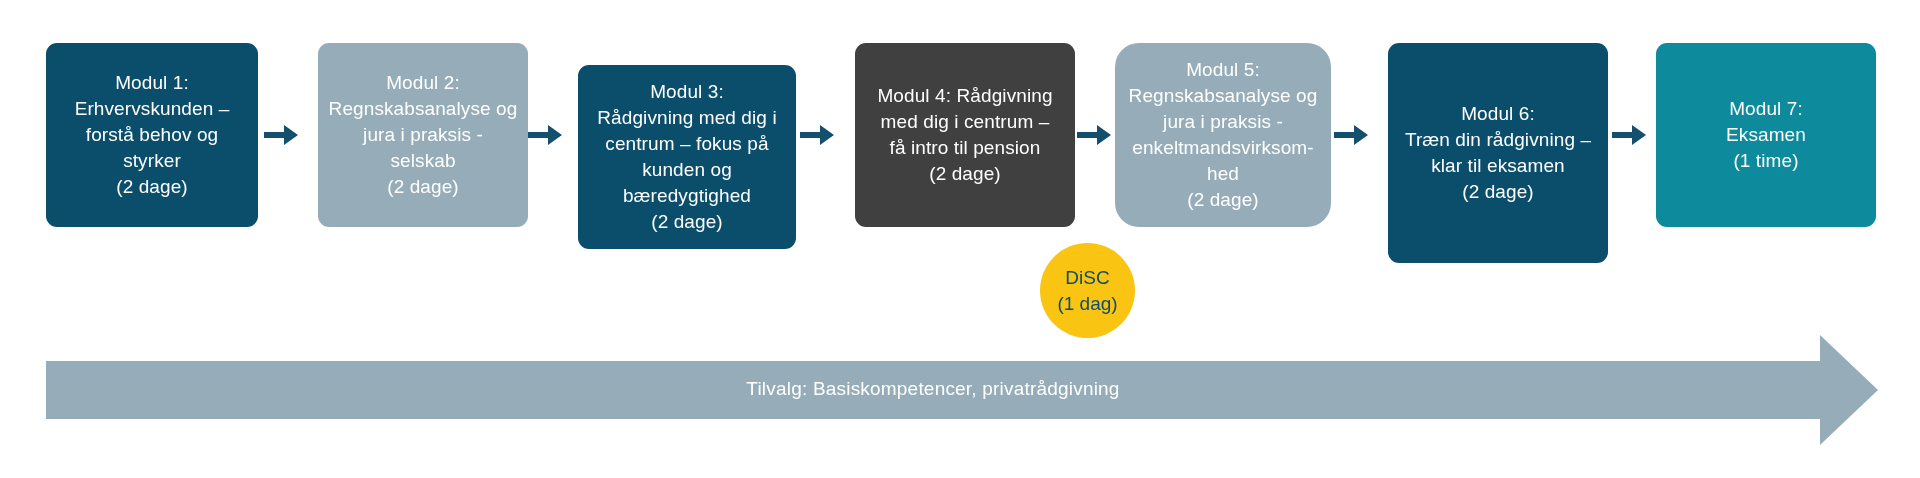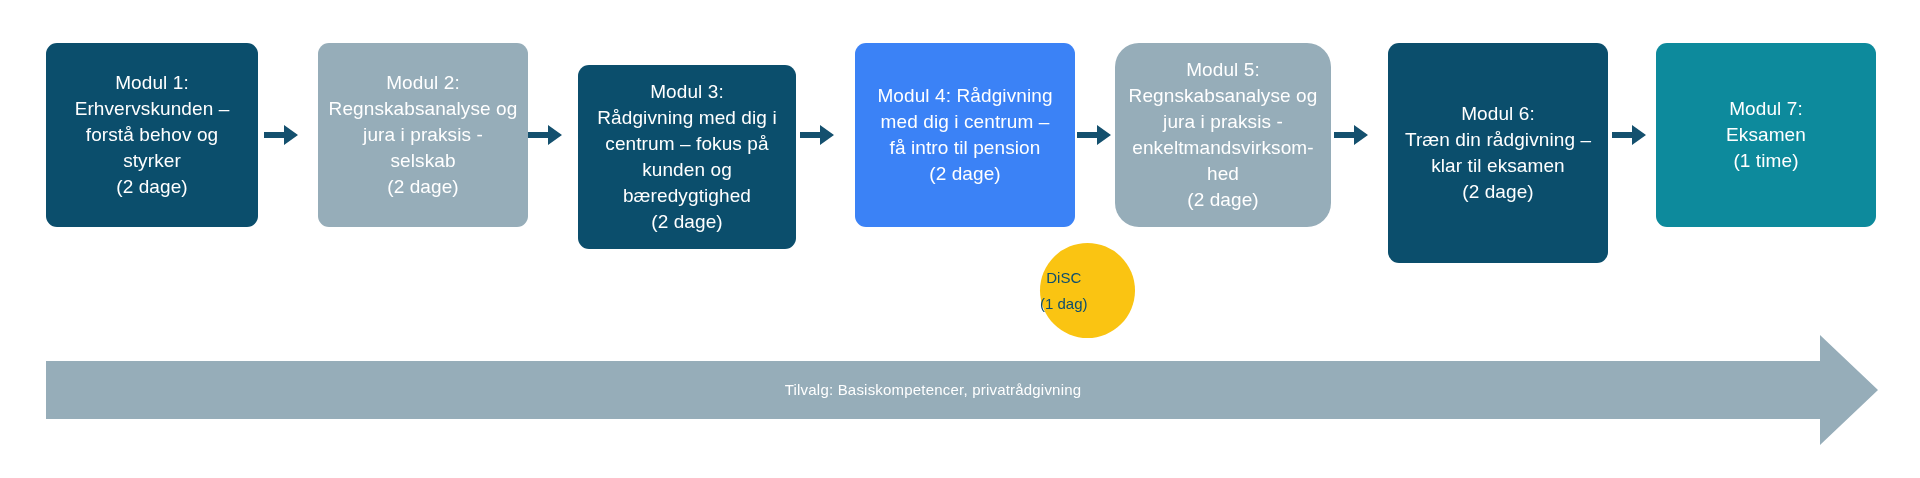--- a/index.html
+++ b/index.html
@@ -38,45 +38,45 @@
   .arrow-connector {
     position: absolute;
     width: 36px;
     height: 34px;
   }
   .disc-circle {
     position: absolute;
     border-radius: 50%;
     display: flex;
     align-items: center;
-    justify-content: flex-start;
+    justify-content: center;
     text-align: center;
     color: #0d4e6e;
-    font-size: 15px;
+    font-size: 19px;
     line-height: 26px;
     white-space: pre-line;
   }
   .banner-arrow {
     position: absolute;
     left: 46px;
     top: 335px;
     width: 1832px;
     height: 110px;
   }
   .banner-label {
     position: absolute;
     left: 46px;
     top: 361px;
     width: 1774px;
     height: 56px;
     display: flex;
     align-items: center;
     justify-content: center;
     color: #ffffff;
-    font-size: 15px;
+    font-size: 19px;
     letter-spacing: 0.2px;
     pointer-events: none;
   }
 </style>
 </head>
 <body style="background: rgb(255, 255, 255);">
 
 <div id="canvas">
 
   <div id="modules-layer">
@@ -88,21 +88,21 @@
       <div class="module-box" style="left: 318px; top: 43px; width: 210px; height: 184px; background: rgb(150, 173, 185);"><span>Modul 2:
 Regnskabsanalyse og
 jura i praksis - selskab
 (2 dage)</span></div>
       <div class="module-box" style="left: 578px; top: 43px; width: 218px; height: 184px; background: rgb(11, 78, 108); margin-top: 22px;"><span>Modul 3:
 Rådgivning med dig i
 centrum – fokus på
 kunden og
 bæredygtighed
 (2 dage)</span></div>
-      <div class="module-box" style="left: 855px; top: 43px; width: 220px; height: 184px; background: #3b82f6;"><span>Modul 4: Rådgivning
+      <div class="module-box" style="left: 855px; top: 43px; width: 220px; height: 184px; background: #404040;"><span>Modul 4: Rådgivning
 med dig i centrum –
 få intro til pension
 (2 dage)</span></div>
       <div class="module-box" style="left: 1115px; top: 43px; width: 216px; height: 184px; background: rgb(150, 173, 185); border-radius: 24px;"><span>Modul 5:
 Regnskabsanalyse og
 jura i praksis  -
 enkeltmandsvirksom-
 hed
 (2 dage)</span></div>
       <div class="module-box" style="left: 1388px; top: 43px; width: 220px; height: 220px; background: rgb(11, 78, 108);"><span>Modul 6:

